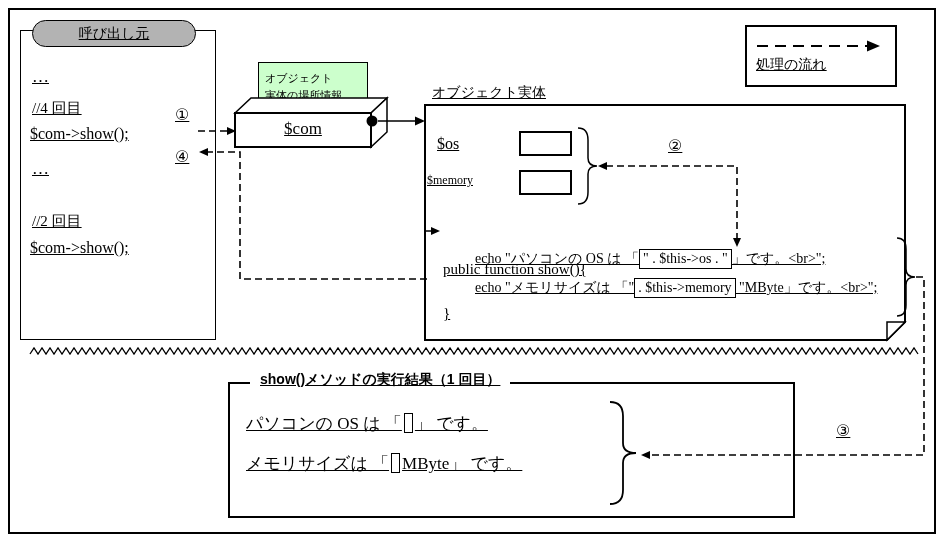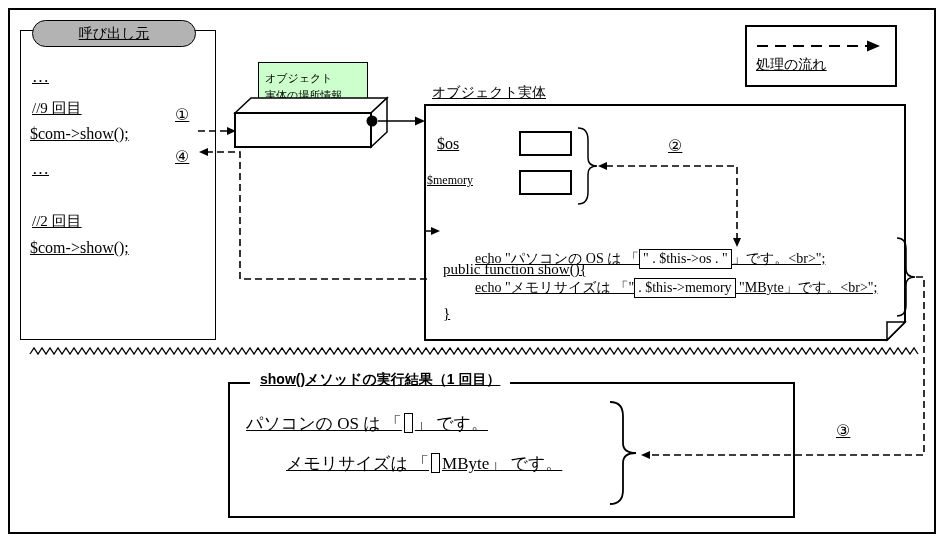--- a/index.html
+++ b/index.html
@@ -83,43 +83,44 @@
 
     <line x1="757" y1="46" x2="868" y2="46" stroke="#000" stroke-width="2" stroke-dasharray="11,7"></line>
     <polygon points="880,46 867,40.5 867,51.5" fill="#000"></polygon>
 
     <path id="zigzag-path" fill="none" stroke="#000" stroke-width="1.3" d="M30,354 l4,-6 l4,6 l4,-6 l4,6 l4,-6 l4,6 l4,-6 l4,6 l4,-6 l4,6 l4,-6 l4,6 l4,-6 l4,6 l4,-6 l4,6 l4,-6 l4,6 l4,-6 l4,6 l4,-6 l4,6 l4,-6 l4,6 l4,-6 l4,6 l4,-6 l4,6 l4,-6 l4,6 l4,-6 l4,6 l4,-6 l4,6 l4,-6 l4,6 l4,-6 l4,6 l4,-6 l4,6 l4,-6 l4,6 l4,-6 l4,6 l4,-6 l4,6 l4,-6 l4,6 l4,-6 l4,6 l4,-6 l4,6 l4,-6 l4,6 l4,-6 l4,6 l4,-6 l4,6 l4,-6 l4,6 l4,-6 l4,6 l4,-6 l4,6 l4,-6 l4,6 l4,-6 l4,6 l4,-6 l4,6 l4,-6 l4,6 l4,-6 l4,6 l4,-6 l4,6 l4,-6 l4,6 l4,-6 l4,6 l4,-6 l4,6 l4,-6 l4,6 l4,-6 l4,6 l4,-6 l4,6 l4,-6 l4,6 l4,-6 l4,6 l4,-6 l4,6 l4,-6 l4,6 l4,-6 l4,6 l4,-6 l4,6 l4,-6 l4,6 l4,-6 l4,6 l4,-6 l4,6 l4,-6 l4,6 l4,-6 l4,6 l4,-6 l4,6 l4,-6 l4,6 l4,-6 l4,6 l4,-6 l4,6 l4,-6 l4,6 l4,-6 l4,6 l4,-6 l4,6 l4,-6 l4,6 l4,-6 l4,6 l4,-6 l4,6 l4,-6 l4,6 l4,-6 l4,6 l4,-6 l4,6 l4,-6 l4,6 l4,-6 l4,6 l4,-6 l4,6 l4,-6 l4,6 l4,-6 l4,6 l4,-6 l4,6 l4,-6 l4,6 l4,-6 l4,6 l4,-6 l4,6 l4,-6 l4,6 l4,-6 l4,6 l4,-6 l4,6 l4,-6 l4,6 l4,-6 l4,6 l4,-6 l4,6 l4,-6 l4,6 l4,-6 l4,6 l4,-6 l4,6 l4,-6 l4,6 l4,-6 l4,6 l4,-6 l4,6 l4,-6 l4,6 l4,-6 l4,6 l4,-6 l4,6 l4,-6 l4,6 l4,-6 l4,6 l4,-6 l4,6 l4,-6 l4,6 l4,-6 l4,6 l4,-6 l4,6 l4,-6 l4,6 l4,-6 l4,6 l4,-6 l4,6 l4,-6 l4,6 l4,-6 l4,6 l4,-6 l4,6 l4,-6 l4,6 l4,-6 l4,6 l4,-6 l4,6 l4,-6 l4,6 l4,-6 l4,6 l4,-6 l4,6 l4,-6 l4,6"></path>
   </svg>
 
   <div class="abs caller-capsule sans lt">呼び出し元</div>
 
   <div class="txt lt" style="left:32px;top:66px;font-size:17px;">…</div>
-  <div class="txt lt" style="left:32px;top:99px;font-size:15px;">//9 回目</div>
+  <div class="txt lt" style="left:32px;top:99px;font-size:15px;">//4 回目</div>
   <div class="txt lt" style="left:30px;top:124px;font-size:16px;">$com-&gt;show();</div>
   <div class="txt lt" style="left:32px;top:158px;font-size:17px;">…</div>
   <div class="txt lt" style="left:32px;top:212px;font-size:15px;">//2 回目</div>
   <div class="txt lt" style="left:30px;top:238px;font-size:16px;">$com-&gt;show();</div>
 
   <div class="circ lt" style="left:175px;top:107px;">①</div>
   <div class="circ lt" style="left:175px;top:149px;">④</div>
   <div class="circ lt" style="left:668px;top:138px;">②</div>
   <div class="circ lt" style="left:836px;top:423px;">③</div>
 
+  <div class="txt lt" style="left:235px;top:118px;width:136px;text-align:center;font-size:17px;">$com</div>
 
   <div class="txt sans lt" style="left:432px;top:84px;font-size:14px;">オブジェクト実体</div>
 
   <div class="txt lt" style="left:437px;top:134px;font-size:16px;">$os</div>
   <div class="field-rect lt" style="left:519px;top:131px;"></div>
   <div class="txt lt" style="left:427px;top:173px;font-size:12px;">$memory</div>
   <div class="field-rect lt" style="left:519px;top:170px;"></div>
 
   <div class="txt lt" style="left:443px;top:222px;font-size:15px;margin-top:38px;">public function show(){</div>
   <div class="txt lt" style="left:475px;top:249px;font-size:14px;"><span>echo "パソコンの OS は 「</span><span class="code-boxed">" . $this-&gt;os . "</span><span>」です。&lt;br&gt;";</span></div>
   <div class="txt lt" style="left:475px;top:278px;font-size:14px;"><span>echo "メモリサイズは 「"</span><span class="code-boxed">. $this-&gt;memory</span><span> "MByte」です。&lt;br&gt;";</span></div>
   <div class="txt lt" style="left:443px;top:304px;font-size:15px;">}</div>
 
   <div class="txt sans lt" style="left:756px;top:56px;font-size:14px;">処理の流れ</div>
 
   <div class="txt sans result-title lt">show()メソッドの実行結果（1 回目）</div>
   <div class="txt lt" style="left:246px;top:413px;font-size:17px;"><span>パソコンの OS は 「</span><span class="empty-val"></span><span>」 です。</span></div>
-  <div class="txt lt" style="left:246px;top:453px;font-size:17px;margin-left:40px;"><span>メモリサイズは 「</span><span class="empty-val"></span><span>MByte」 です。</span></div>
+  <div class="txt lt" style="left:246px;top:453px;font-size:17px;"><span>メモリサイズは 「</span><span class="empty-val"></span><span>MByte」 です。</span></div>
 
 </div>
 
 </body></html>

